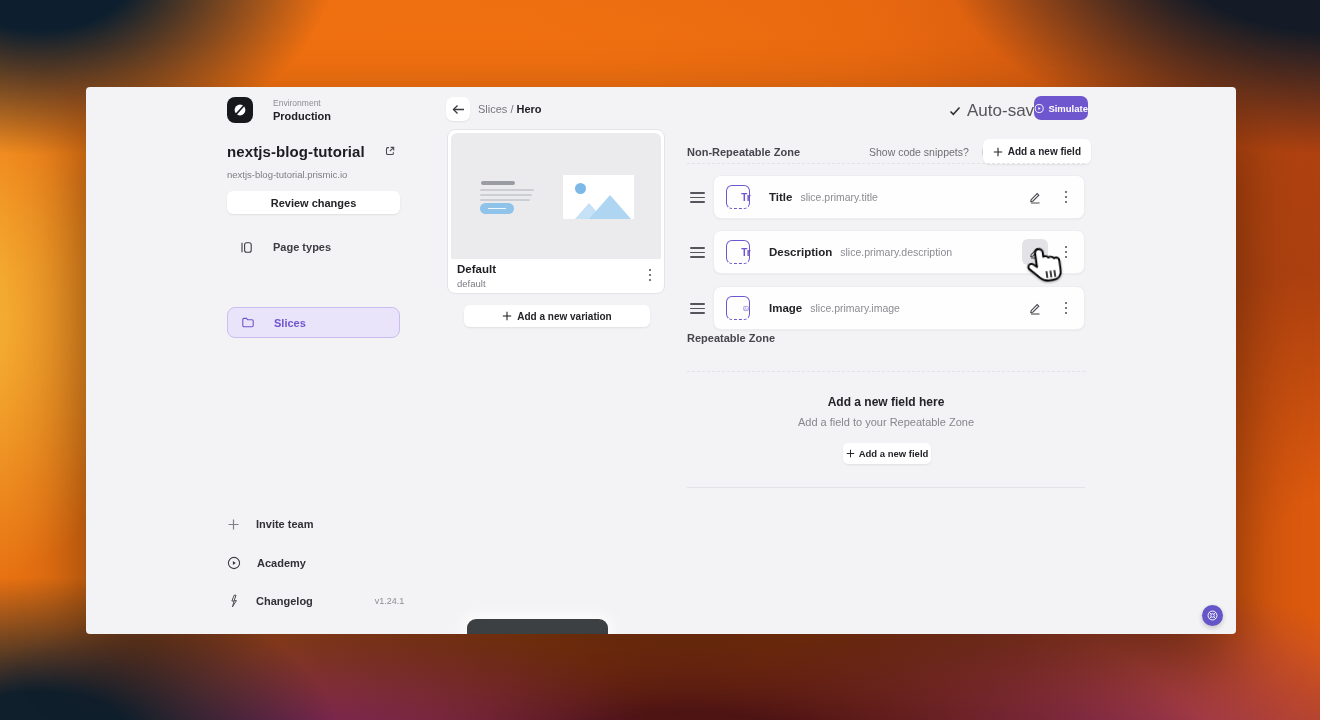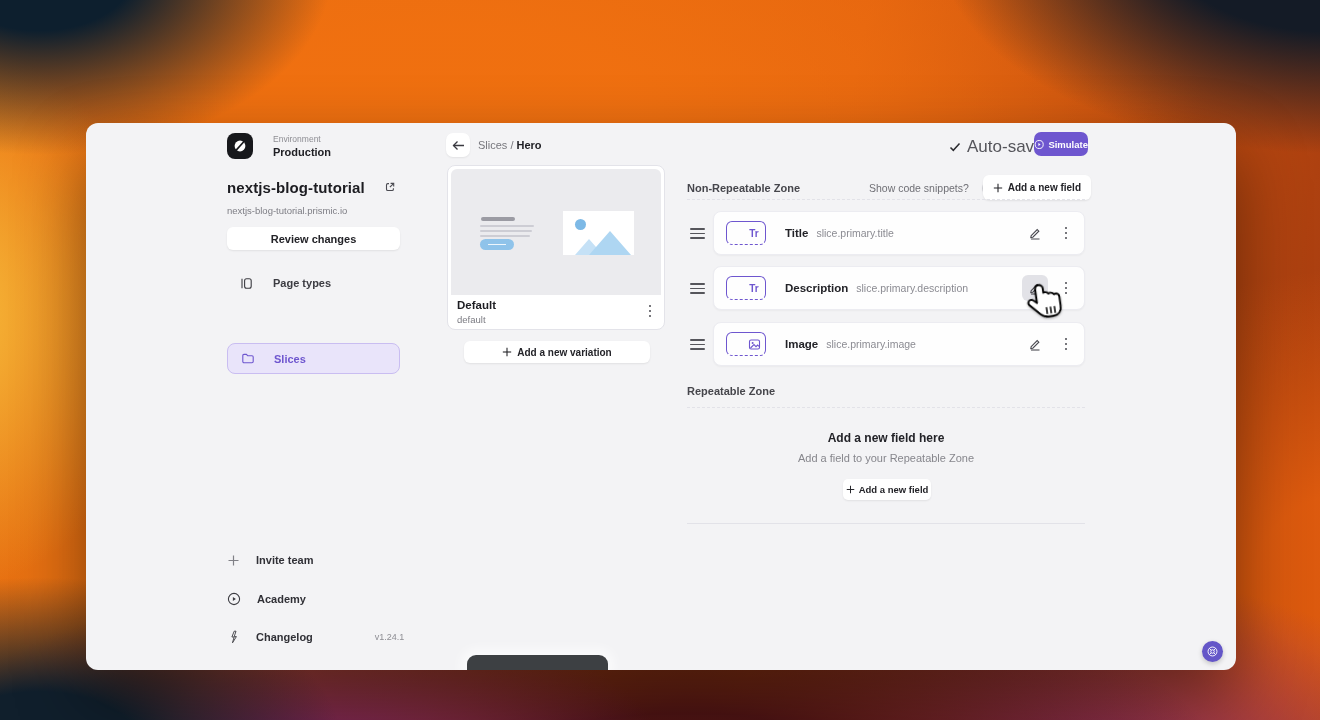--- a/index.html
+++ b/index.html
@@ -18,24 +18,23 @@
       radial-gradient(ellipse 540px 250px at 22% 107%, rgba(118,34,90,.9) 18%, rgba(118,34,90,0) 70%),
       radial-gradient(ellipse 720px 290px at 52% 109%, rgba(72,16,20,.95) 25%, rgba(72,16,20,0) 75%),
       radial-gradient(ellipse 560px 300px at 82% 109%, rgba(142,47,104,.85) 16%, rgba(142,47,104,0) 70%),
       radial-gradient(ellipse 580px 440px at 104% 80%, rgba(226,93,14,.9) 20%, rgba(226,93,14,0) 70%),
       linear-gradient(100deg, #e87312 0%, #e2620f 60%, #a33a10 100%);
   }
 
   
   .window{
     position:absolute; left:86px; top:87px; width:1150px; height:547px;
-    background:#f3f3f5; border-radius:12px; overflow:hidden;
+    background:#f3f3f5; border-radius:4px; overflow:hidden;
     box-shadow:0 30px 70px rgba(0,0,0,.45);
     color:#26262b;
-    margin-top:36px;
   }
   .abs{ position:absolute; }
   svg{ display:block; }
 
   
   .logo{ left:141px; top:10px; width:26px; height:26px; background:#17181c; border-radius:8px;
          display:flex; align-items:center; justify-content:center; }
   .env{ left:187px; top:11px; }
   .env-label{ font-size:8.5px; color:#8d8d93; }
   .env-name{ font-size:11px; font-weight:bold; color:#202025; margin-top:2px; }
@@ -95,21 +94,21 @@
                  box-shadow:0 1px 2px rgba(0,0,0,.2); }
   .add-field-btn{ position:absolute; right:-5px; top:0; height:25px; padding:0 10px; background:#fff; border-radius:6px;
                   box-shadow:0 1px 2px rgba(0,0,0,.08); display:flex; align-items:center; gap:5px;
                   font-size:10px; font-weight:bold; color:#232328; cursor:pointer; }
   .zone-sep{ left:601px; width:398px; border-top:1px dashed #e2e2e8; }
 
   .field-row{ left:627px; width:372px; height:44px; background:#fefefe; border:1px solid #ececf1; border-radius:8px;
               box-shadow:0 1px 2px rgba(0,0,0,.04); display:flex; align-items:center; padding:0 12px; }
   .drag{ left:604px; width:15px; height:11px; display:flex; flex-direction:column; justify-content:space-between; cursor:grab; }
   .drag i{ height:1.6px; background:#55555b; border-radius:1px; }
-  .badge{ width:40px; height:24px; border:1.4px solid #6e56cf; border-bottom-style:dashed; border-radius:6px;
+  .badge{ width:24px; height:24px; border:1.4px solid #6e56cf; border-bottom-style:dashed; border-radius:6px;
           display:flex; align-items:center; justify-content:center; font-size:10px; font-weight:bold; color:#6e56cf;padding-left:16px; }
   .f-label{ margin-left:19px; font-size:11.5px; font-weight:bold; color:#232328; }
   .f-api{ margin-left:8px; font-size:10.5px; color:#8b8b92; }
   .row-actions{ margin-left:auto; display:flex; align-items:center; gap:12px; }
   .edit-btn{ width:26px; height:26px; display:flex; align-items:center; justify-content:center; border-radius:6px; cursor:pointer; }
   .edit-btn.hover{ background:#e2e2e7; }
 
   .empty-title{ left:601px; top:308px; width:398px; text-align:center; font-size:12px; font-weight:bold; color:#232328; }
   .empty-sub{ left:601px; top:329px; width:398px; text-align:center; font-size:11px; color:#86868c; }
   .empty-add-btn{ left:757px; top:356px; width:88px; height:21px; background:#fff; border-radius:5px;
@@ -336,21 +335,21 @@
         </svg>
       </div>
       <div class="kebab">
           <i></i>
           <i></i>
           <i></i>
         </div>
     </div>
   </div>
 
-  <div class="abs zone-title" style="left:601px; top:262px; position:absolute;">Repeatable Zone</div>
+  <div class="abs zone-title" style="left:601px; top:245px; position:absolute;">Repeatable Zone</div>
   <div class="abs zone-sep" style="top:284px"></div>
   <div class="abs empty-title">Add a new field here</div>
   <div class="abs empty-sub">Add a field to your Repeatable Zone</div>
   <div class="abs empty-add-btn">
     <svg width="9" height="9" viewBox="0 0 12 12" stroke="#232328" stroke-width="1.3">
       <line x1="6" y1="1" x2="6" y2="11"></line>
         <line x1="1" y1="6" x2="11" y2="6"></line>
     </svg>
     <span>Add a new field</span>
   </div>

